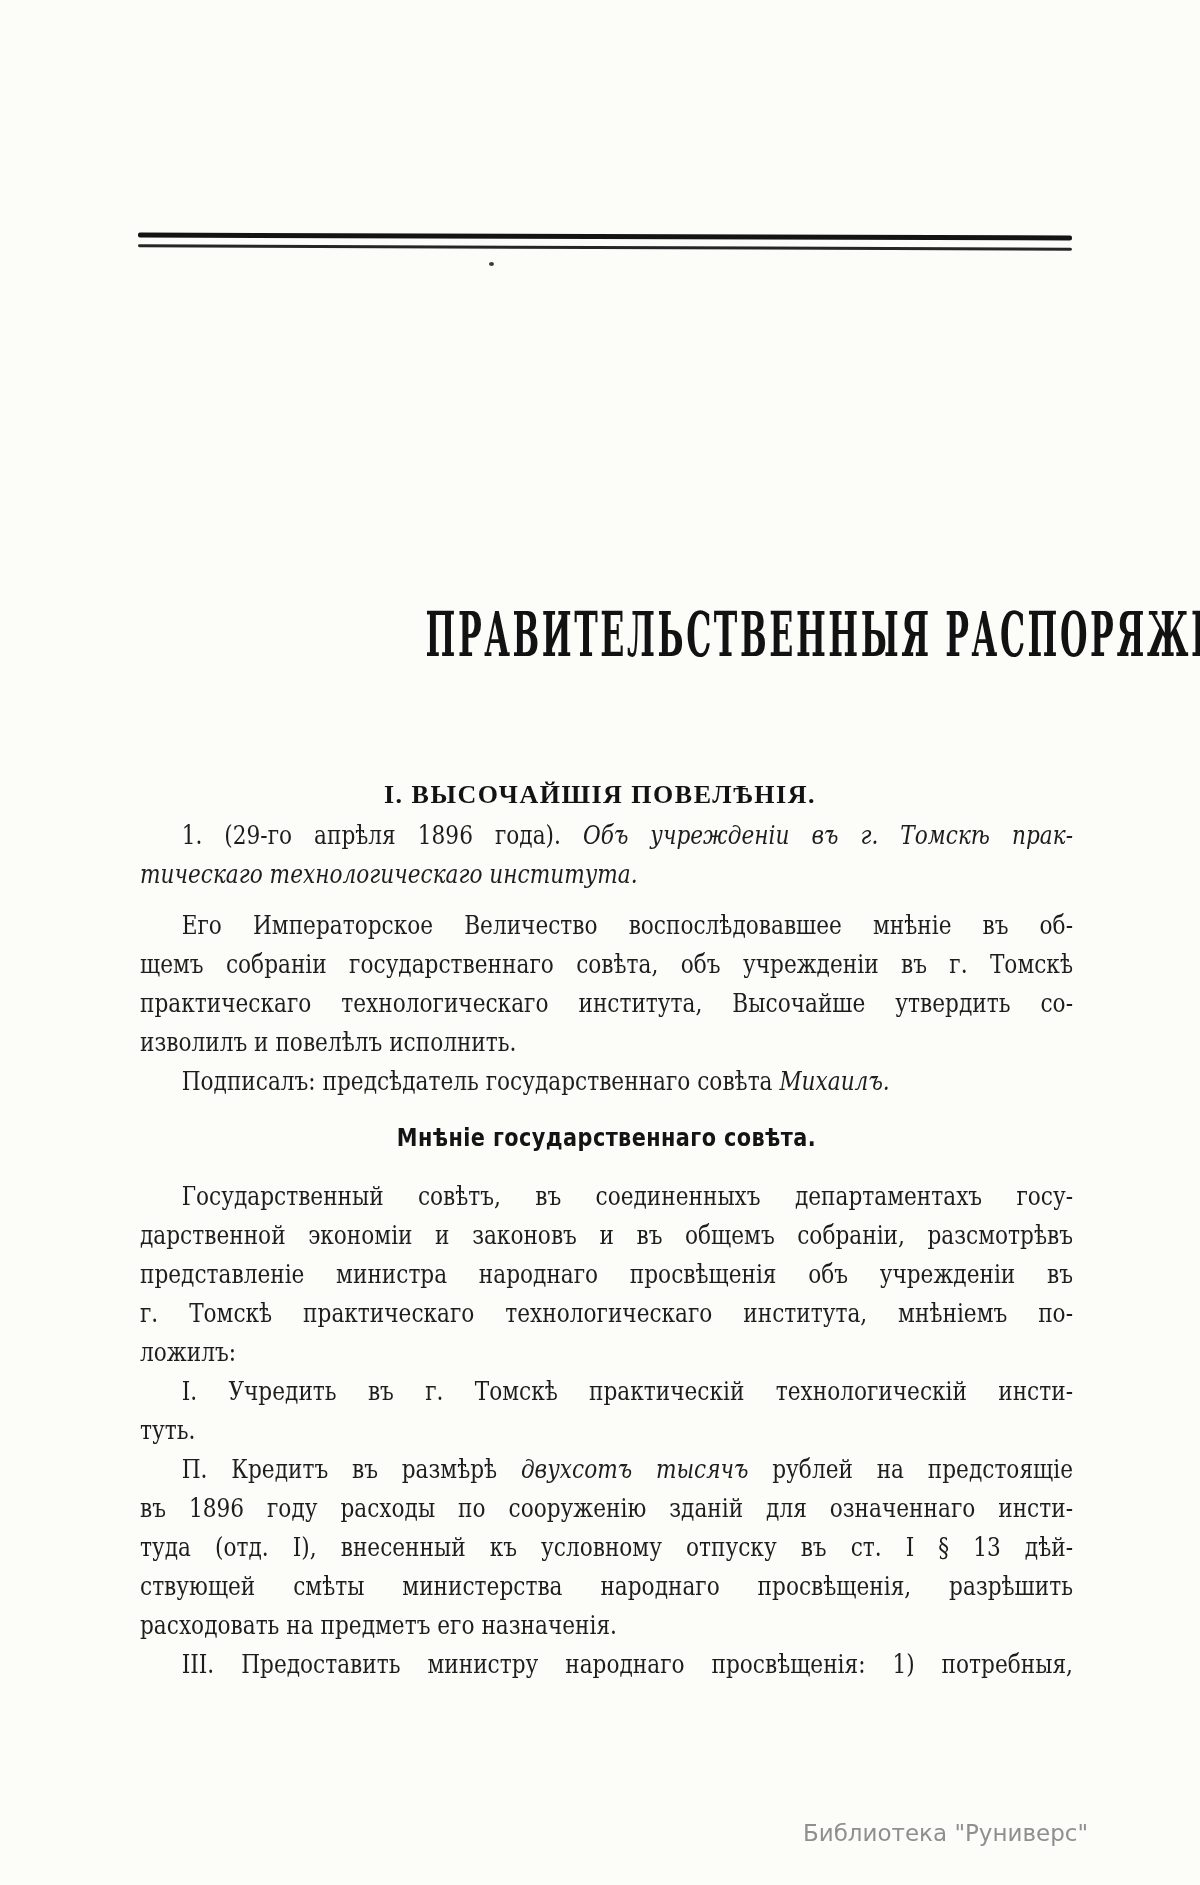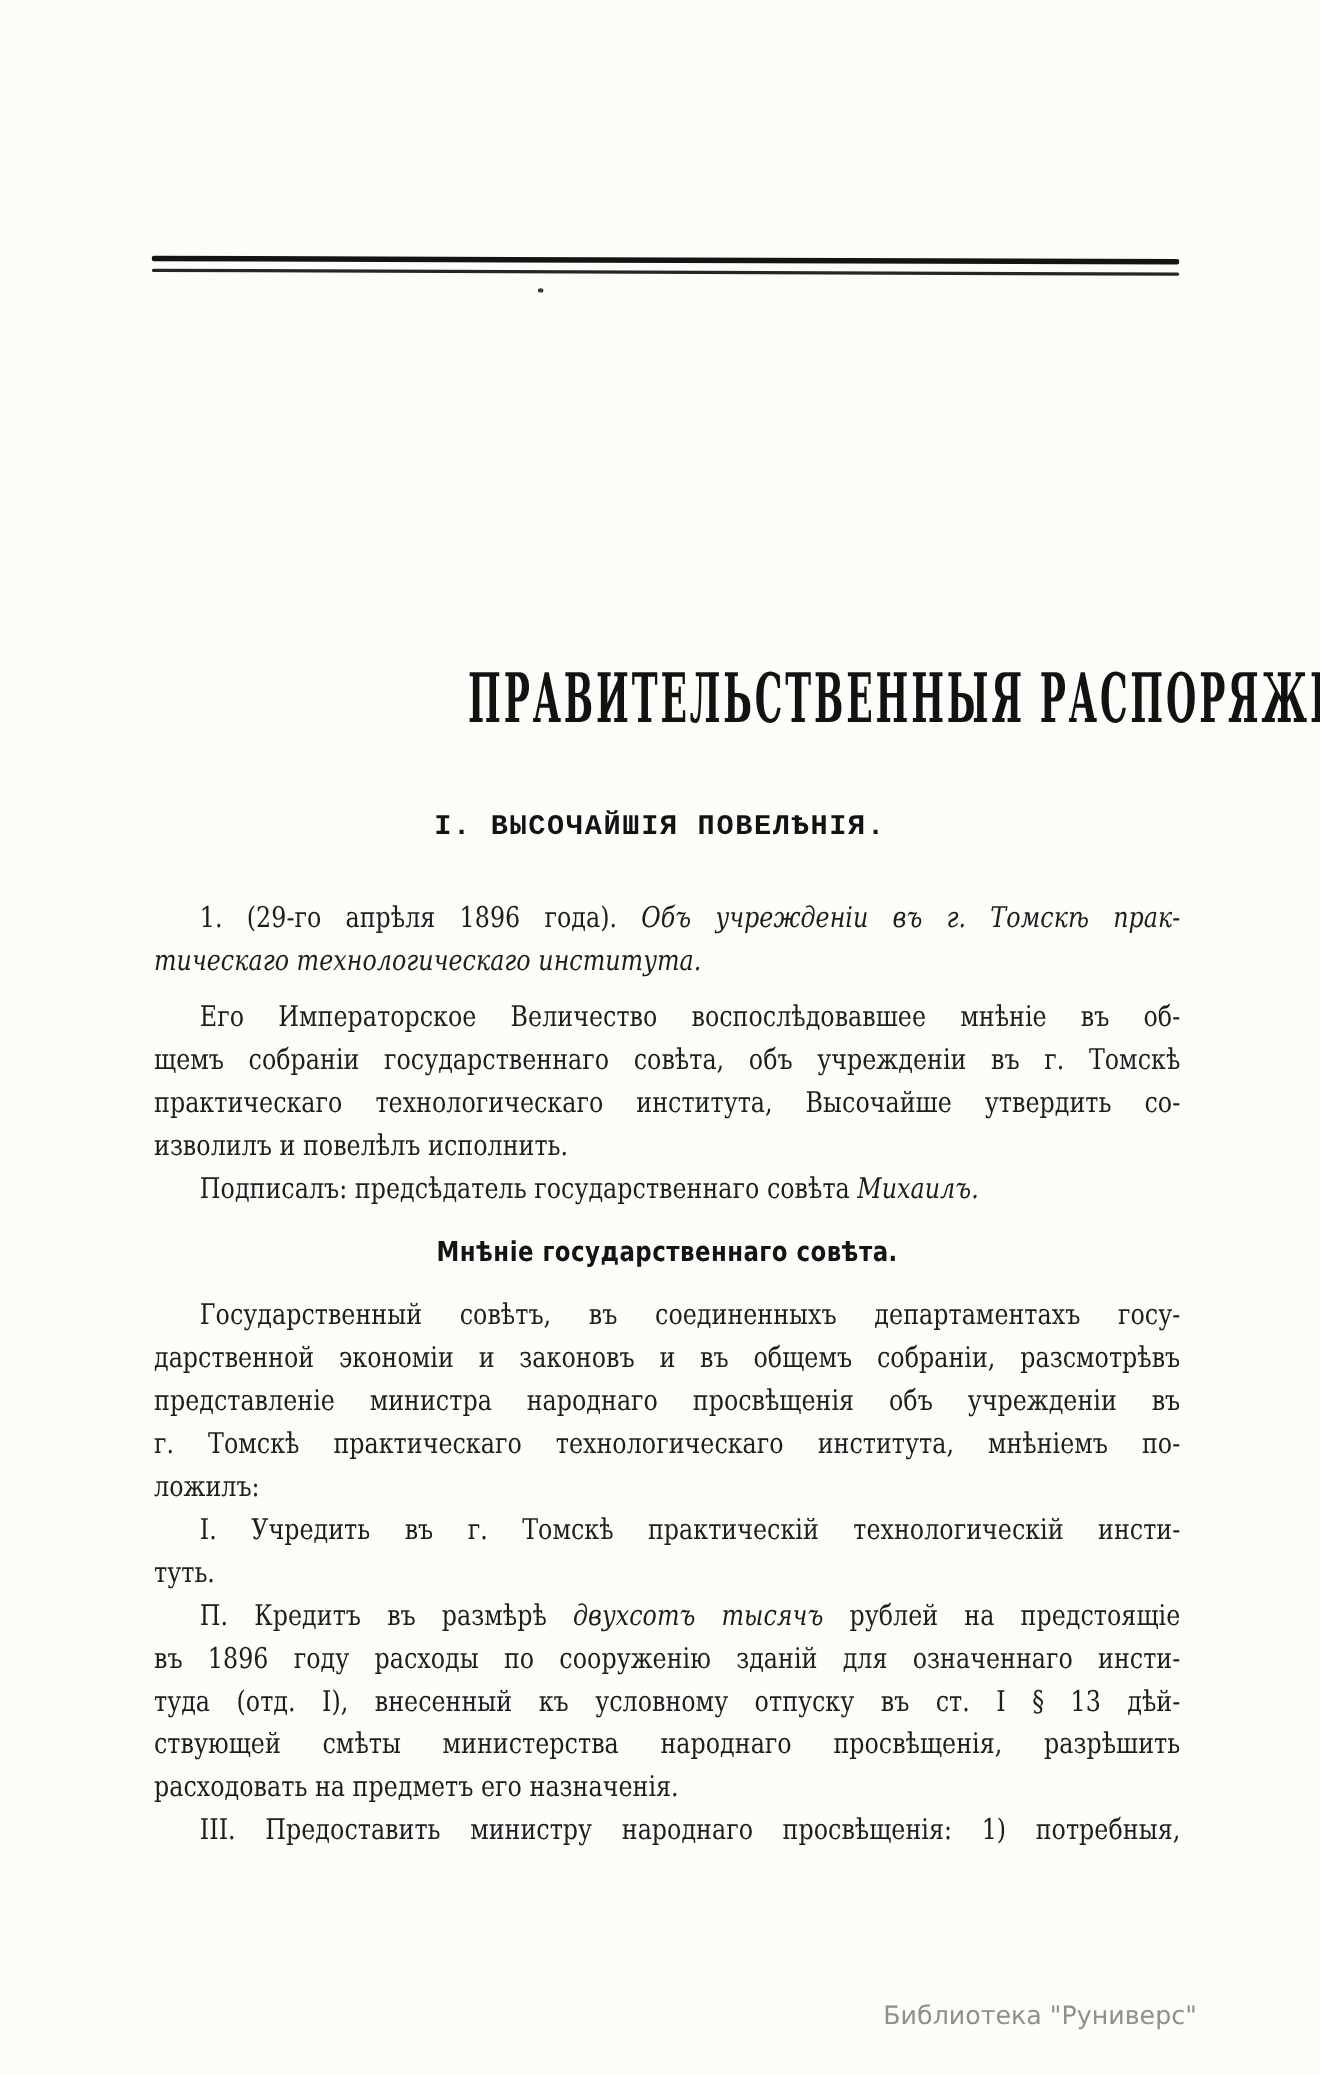--- a/index.html
+++ b/index.html
@@ -31,26 +31,27 @@
     white-space: nowrap;
     color: #121212;
     transform: scaleX(0.51);
     transform-origin: center top;
   }
 
   
   .sub-wrap { position: absolute; top: 736px; left: 0; width: 100%; text-align: center; }
   .sub-heading {
     display: inline-block;
-    font-family: Liberation Mono, monospace;
+    font-family: Liberation Serif, serif;
     font-weight: bold;
     font-size: 26px;
     letter-spacing: 1.5px;
     white-space: nowrap;
     color: #131313;
+    margin-top: 44px;
   }
 
   
   .body {
     position: absolute;
     left: 140px;
     top: 816px;
     width: 1120px;
     transform: scaleX(0.833);
     transform-origin: left top;

